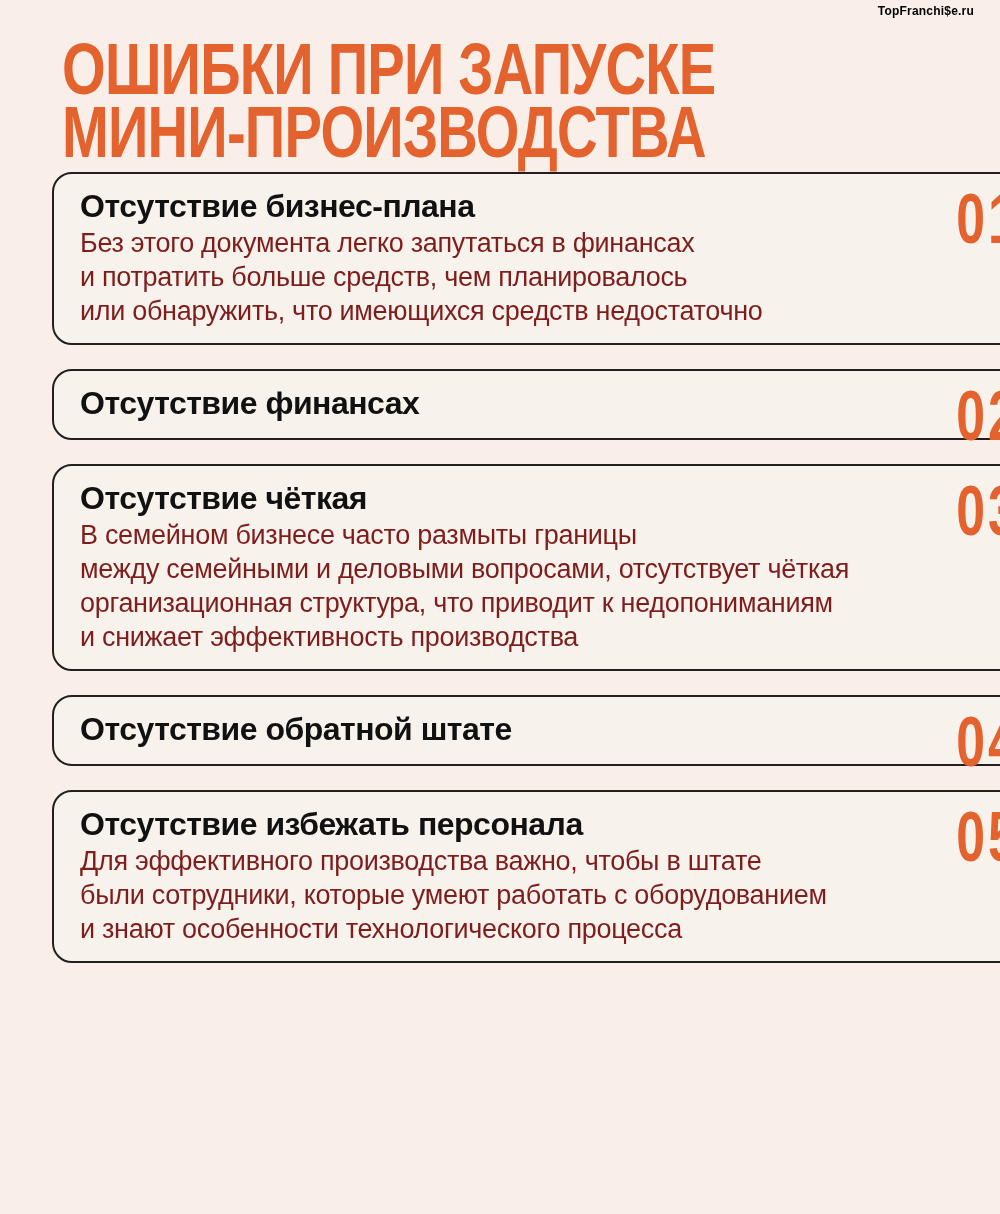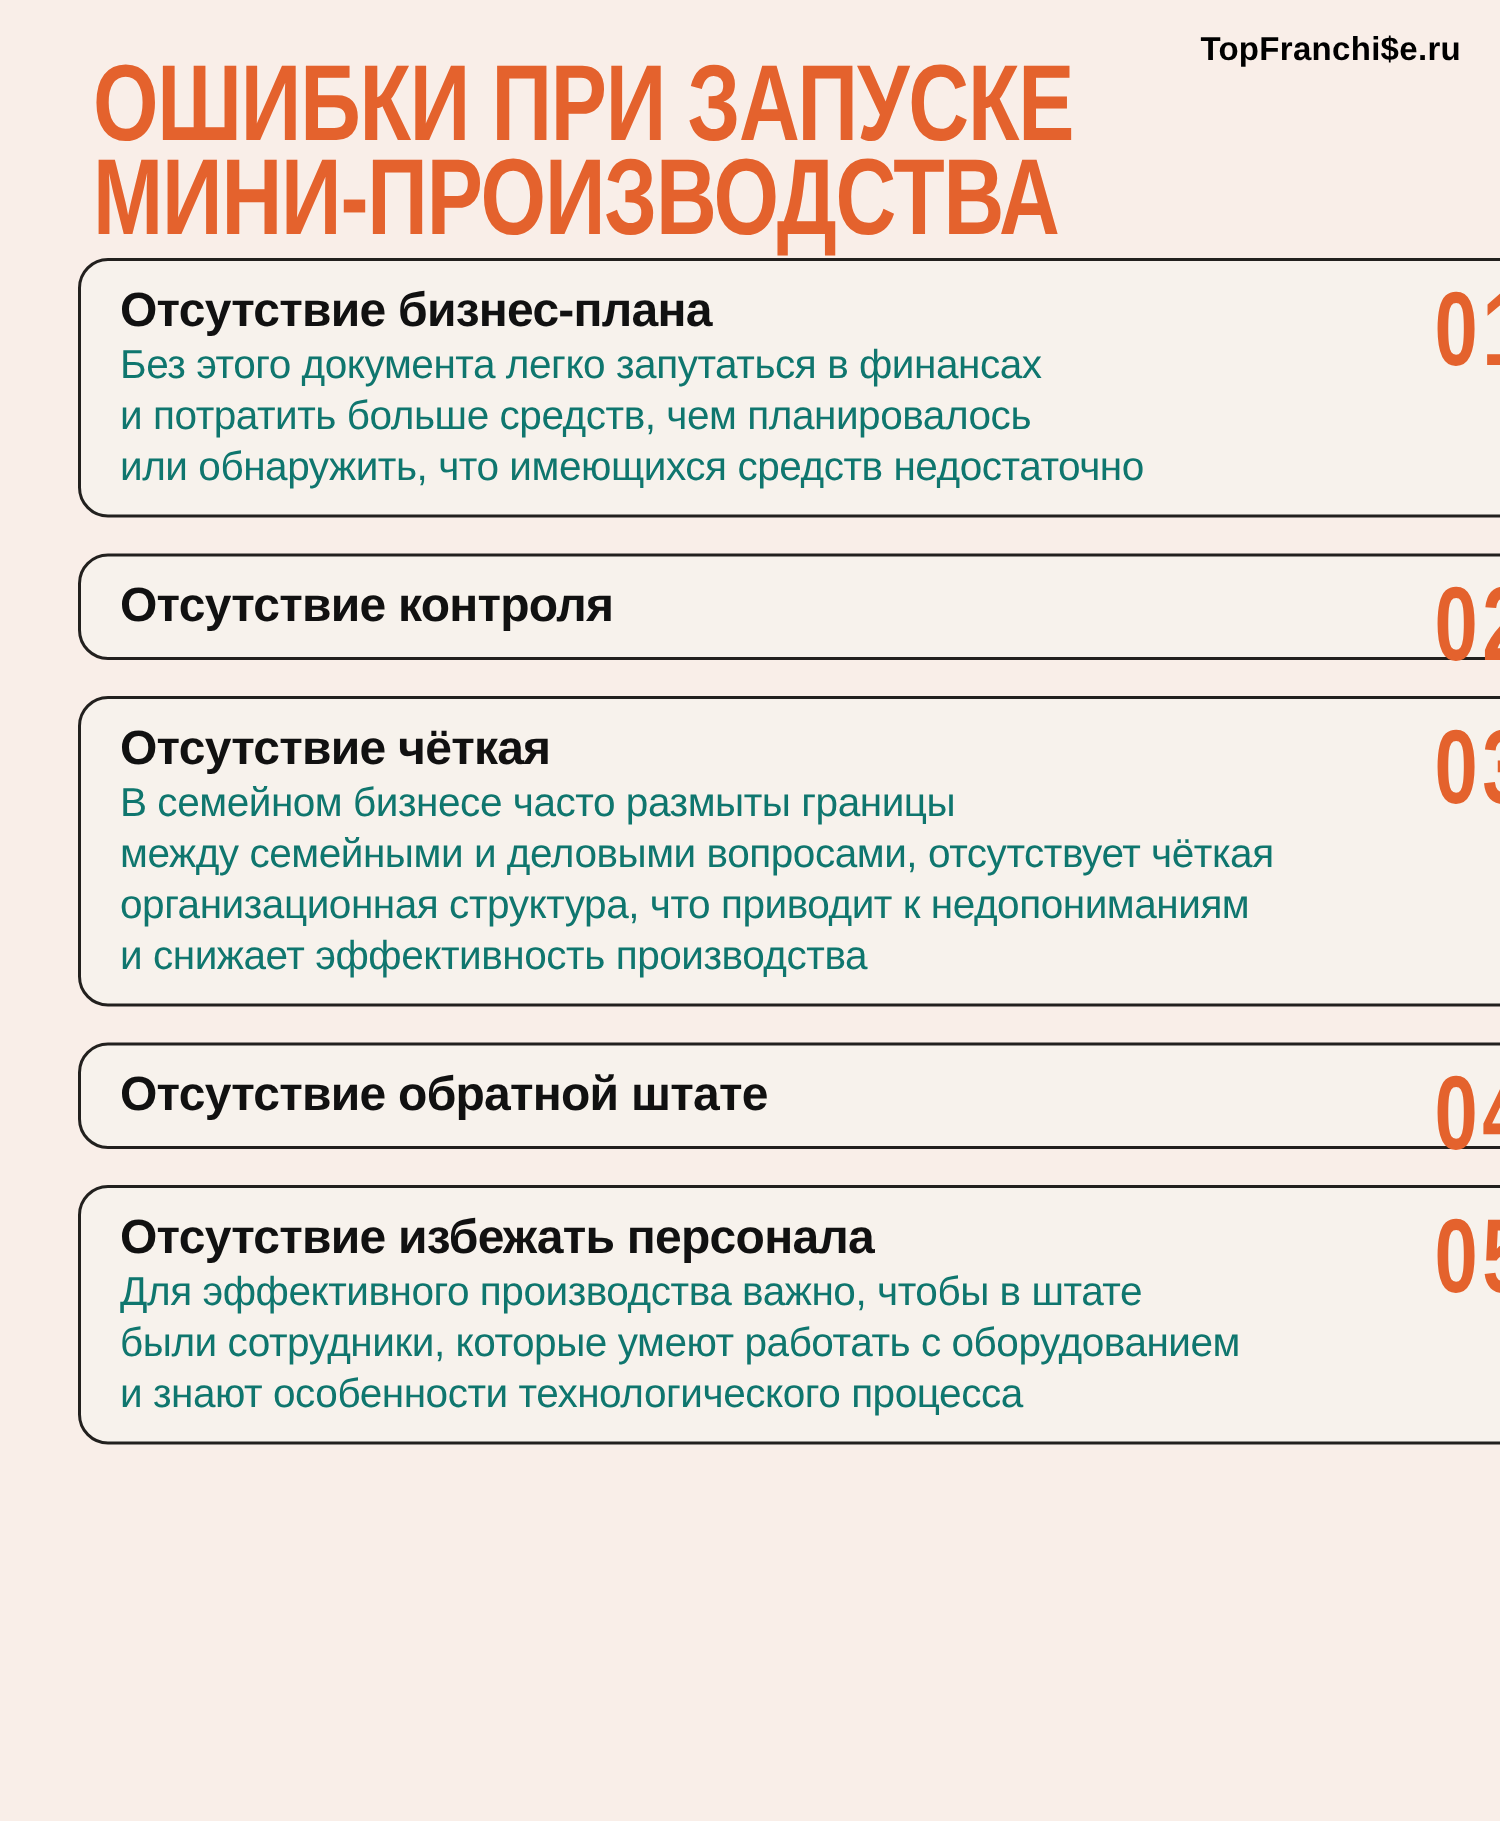--- a/index.html
+++ b/index.html
@@ -17,23 +17,23 @@
     margin: 0 auto;
     background: #F9EEE8;
     overflow: hidden;
   }
   .header {
     position: relative;
     padding-top: 18px;
   }
   .logo {
     position: absolute;
-    top: 20px;
+    top: 4px;
     right: 26px;
-    font-size: 22px;
+    font-size: 12px;
     font-weight: bold;
     letter-spacing: 0.2px;
     white-space: nowrap;
   }
   .page-title {
     margin: 20px 0 0 62px;
     color: #E4622D;
     font-size: 72px;
     line-height: 0.88;
     font-weight: bold;
@@ -63,21 +63,21 @@
     font-size: 32px;
     line-height: 40px;
     font-weight: bold;
     color: #111111;
     letter-spacing: -0.5px;
     font-stretch: condensed;
   }
   .card-body {
     font-size: 27px;
     line-height: 34px;
-    color: #0f766e;
+    color: #7f1d1d;
     white-space: pre-line;
     letter-spacing: -0.3px;
     font-stretch: condensed;
   }
   .card-number {
     position: absolute;
     top: 10px;
     right: 24px;
     color: #E4622D;
     font-size: 70px;
@@ -105,21 +105,21 @@
 
     <div class="card">
       <div class="card-title">Отсутствие бизнес-плана</div>
       <div class="card-body">Без этого документа легко запутаться в финансах
 и потратить больше средств, чем планировалось
 или обнаружить, что имеющихся средств недостаточно</div>
       <div class="card-number">01</div>
     </div>
 
     <div class="card">
-      <div class="card-title">Отсутствие контроля</div>
+      <div class="card-title">Отсутствие финансах</div>
       <div class="card-number">02</div>
     </div>
 
     <div class="card">
       <div class="card-title">Отсутствие чёткая</div>
       <div class="card-body">В семейном бизнесе часто размыты границы
 между семейными и деловыми вопросами, отсутствует чёткая
 организационная структура, что приводит к недопониманиям
 и снижает эффективность производства</div>
       <div class="card-number">03</div>

